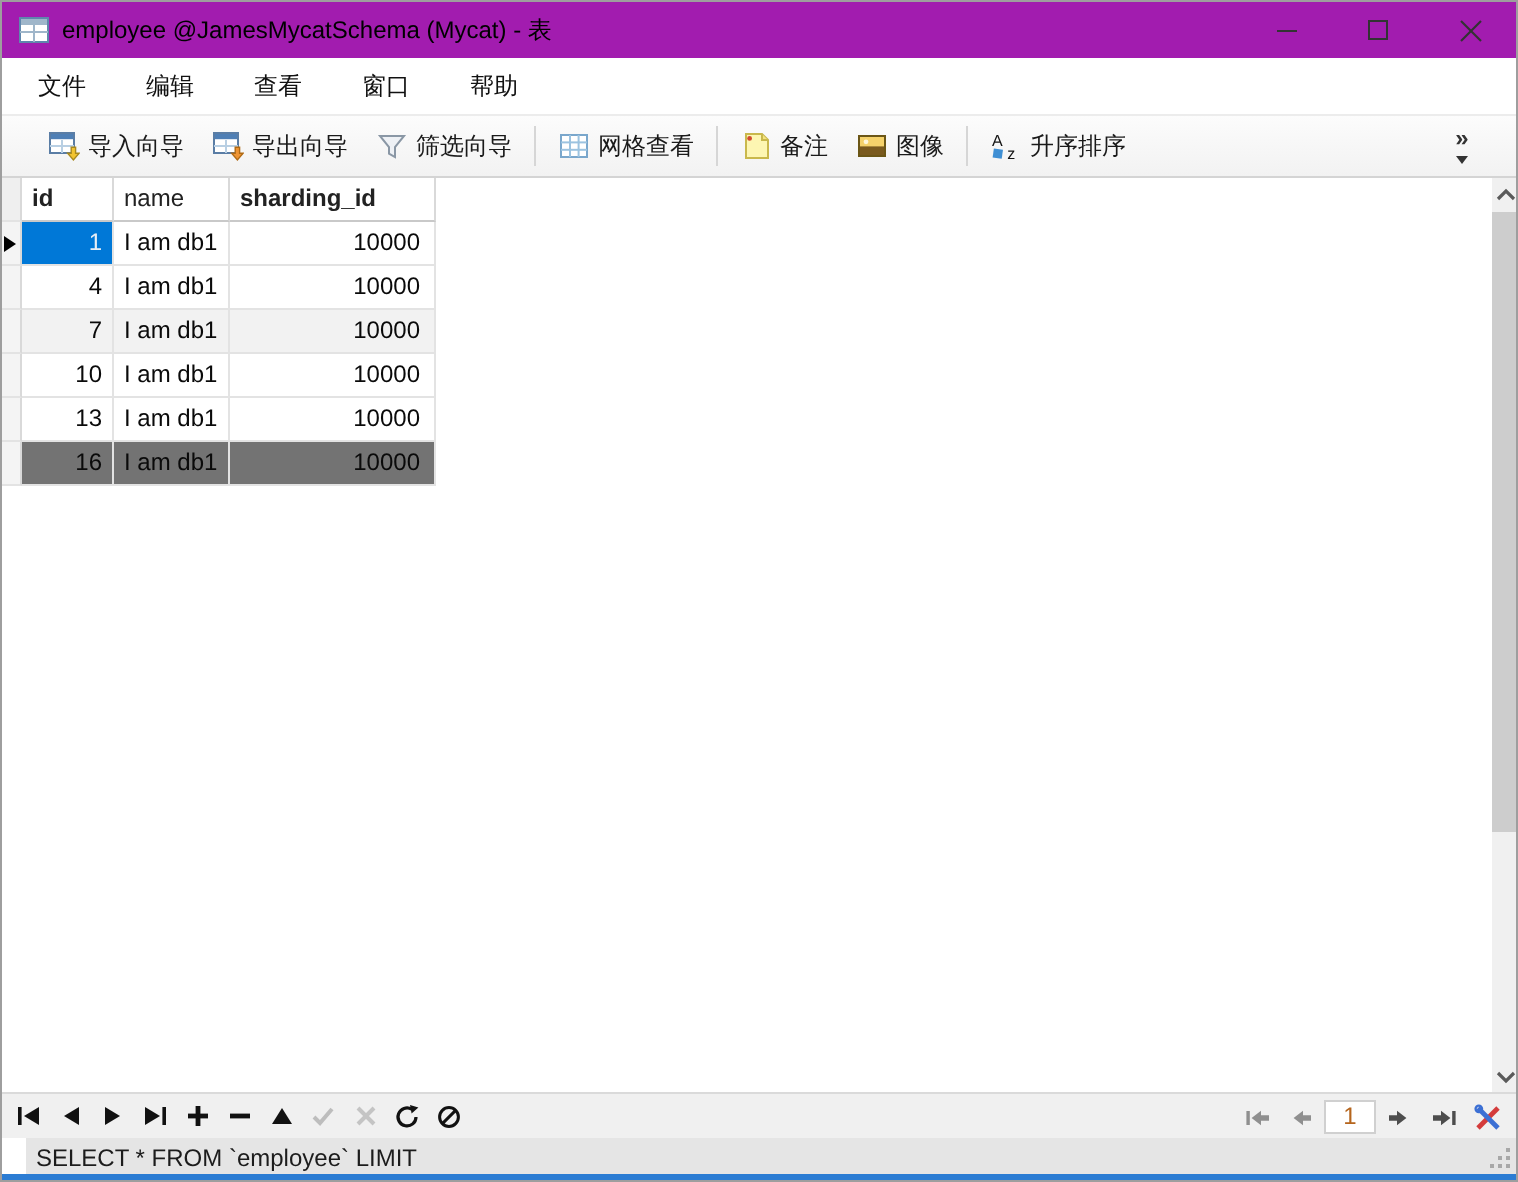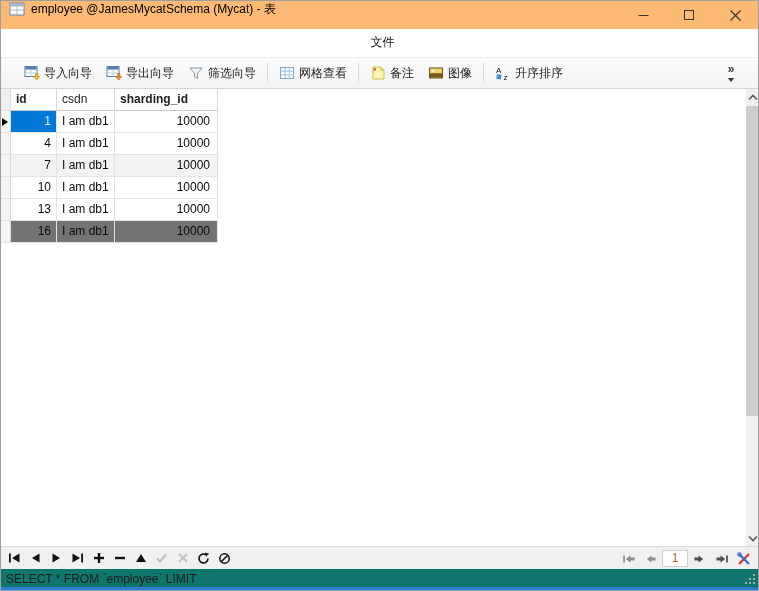--- a/index.html
+++ b/index.html
@@ -1,27 +1,27 @@
 <!DOCTYPE html>
 <html><head>
 <meta charset="utf-8">
 <style>
   html,body{margin:0;padding:0;background:#d9d9d9;}
   .window{position:relative;width:759px;height:591px;background:#fff;border:1px solid #9e9e9e;
     box-sizing:border-box;overflow:hidden;font-family:"Liberation Sans","DejaVu Sans",sans-serif;
     font-size:12px;color:#1a1a1a;-webkit-font-smoothing:antialiased;}
   
-  .titlebar{position:absolute;left:0;top:0;right:0;height:28px;background:#fdba74;display:flex;align-items:flex-start;}
+  .titlebar{position:absolute;left:0;top:0;right:0;height:28px;background:#a21caf;display:flex;align-items:center;}
   .titlebar .appicon{margin:0 6px 0 8px;display:flex;}
   .titlebar .title{font-size:12px;color:#000;}
   .wcontrols{position:absolute;right:0;top:0;height:28px;display:flex;}
   .wbtn{width:46px;height:28px;display:flex;align-items:center;justify-content:center;cursor:default;}
   
   .menubar{position:absolute;left:0;top:28px;right:0;height:28px;background:#fff;display:flex;align-items:center;
-    border-bottom:1px solid #ececec;flex-direction:column;}
+    border-bottom:1px solid #ececec;}
   .menuitem{padding:5px 12px;margin-left:6px;color:#111;}
   
   .toolbar{position:absolute;left:0;top:57px;right:0;height:31px;background:linear-gradient(#fcfcfc,#f2f2f2);
     border-bottom:1px solid #d4d4d4;display:flex;align-items:center;padding:0 16px;box-sizing:border-box;}
   .tbtn{display:flex;align-items:center;gap:4px;padding:3px 6px;border:1px solid transparent;border-radius:2px;
     color:#1a1a1a;white-space:nowrap;}
   .tbtn.selected{background:#d8eafc;border-color:#8ab6e0;}
   .tsep{width:1px;height:20px;background:#d6d6d6;margin:0 4px;}
   .toverflow{margin-left:auto;display:flex;flex-direction:column;align-items:center;width:18px;line-height:9px;
     color:#333;font-weight:bold;padding-right:2px;}
@@ -51,21 +51,21 @@
   .vthumb{position:absolute;left:0;top:17px;width:14px;height:310px;background:#cdcdcd;}
   
   .navbar{position:absolute;left:0;top:545px;right:0;height:23px;background:#f0f0f0;border-top:1px solid #dadada;
     display:flex;align-items:center;box-sizing:border-box;}
   .nbtn{width:21px;height:21px;display:flex;align-items:center;justify-content:center;}
   .navleft{display:flex;align-items:center;padding-left:3px;}
   .navright{position:absolute;right:4px;top:1px;display:flex;align-items:center;gap:1px;}
   .pagebox{width:26px;height:17px;background:#fff;border:1px solid #d0d0d0;box-sizing:border-box;
     text-align:center;line-height:15px;color:#b5651d;font-size:12px;}
   
-  .statusbar{position:absolute;left:0;top:568px;right:0;height:20px;background:#0f766e;display:flex;align-items:center;}
+  .statusbar{position:absolute;left:12px;top:568px;right:0;height:20px;background:#e5e5e5;display:flex;align-items:center;}
   .sqltext{margin-left:5px;color:#1c1c1c;}
   .recinfo{position:absolute;right:56px;color:#1c1c1c;}
   .grip{position:absolute;right:2px;bottom:1px;}
   .bluebottom{position:absolute;left:0;right:0;bottom:0;height:3px;background:#2b7cd3;}
   
   .watermark{position:absolute;left:428px;top:554px;font-family:"DejaVu Sans Mono",monospace;font-size:15px;
     letter-spacing:0.5px;color:#c6c6c6;z-index:40;pointer-events:none;white-space:nowrap;}
 </style>
 </head>
 <body>
@@ -193,21 +193,21 @@
       <span>»</span>
       <span class="caret"></span>
     </div>
   </div>
 
   <div class="content">
     <div class="grid">
       <div class="grow ghead">
         <div class="gutter" style="background:#efefef;"></div>
         <div class="gcell c-id">id</div>
-        <div class="gcell c-name">csdn</div>
+        <div class="gcell c-name">name</div>
         <div class="gcell c-shard">sharding_id</div>
       </div>
       <div id="grid-rows">
           <div class="grow">
             <div class="gutter">
               <span class="rowtri"></span>
             </div>
             <div class="gcell c-id sel">1</div>
             <div class="gcell c-name">I am db1</div>
             <div class="gcell c-shard">10000</div>

